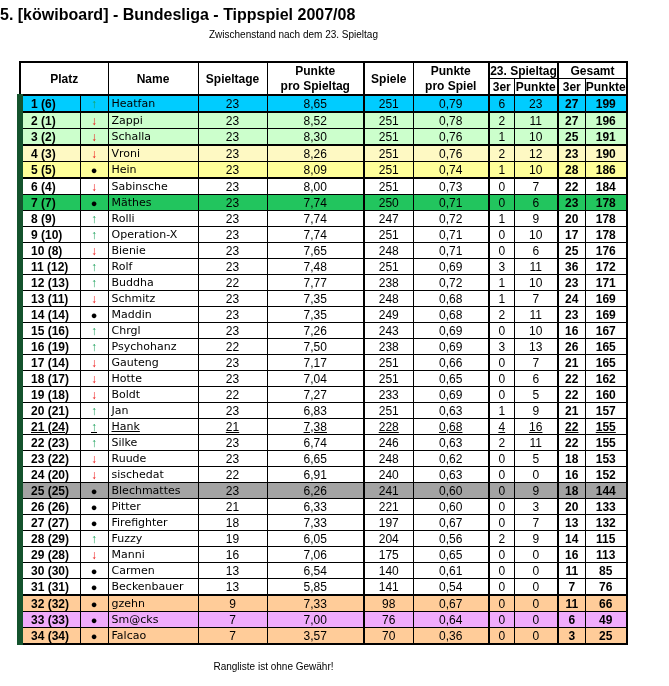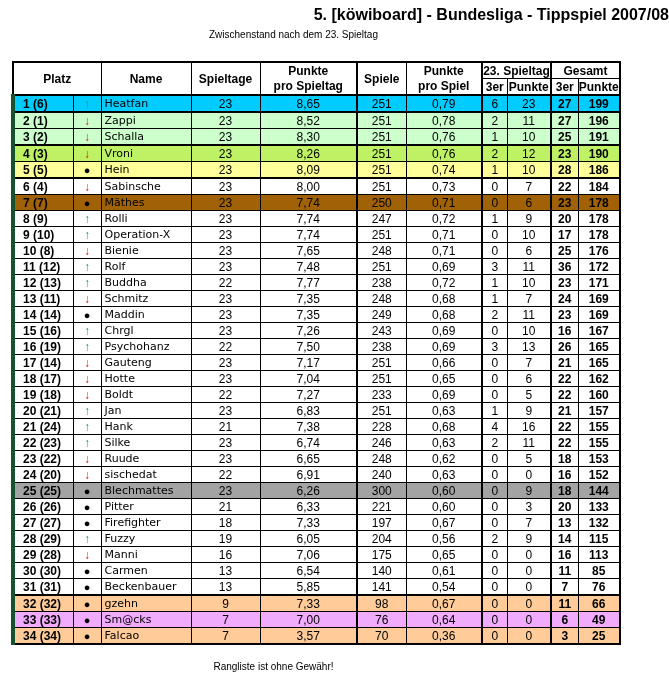--- a/index.html
+++ b/index.html
@@ -1,25 +1,25 @@
 <!DOCTYPE html>
 <html><head>
 <meta charset="utf-8">
 <style>
   html, body { margin:0; padding:0; background:#ffffff; }
   body { width:669px; height:686px; position:relative; font-family:"Liberation Sans", sans-serif; color:#000; overflow:hidden; }
-  .title { position:absolute; left:0; top:6px; width:669px; text-align:right; font-weight:bold; font-size:16px; }
+  .title { position:absolute; left:0; top:6px; width:669px; text-align:left; font-weight:bold; font-size:16px; }
   .subtitle { position:absolute; left:0; top:29px; width:587px; text-align:center; font-size:10px; }
   .footer { position:absolute; left:0; top:661px; width:547px; text-align:center; font-size:10px; }
-  table { position:absolute; left:11px; top:61px; border-collapse:collapse; table-layout:fixed; width:516px; }
+  table { position:absolute; left:17px; top:61px; border-collapse:collapse; table-layout:fixed; width:516px; }
   th, td { border:1px solid #000; padding:0; height:15px; font-size:12px; line-height:14px; white-space:nowrap; overflow:hidden; }
   th { font-weight:bold; font-size:12px; height:15px; text-align:center; }
   thead tr.h1 th { height:15px; }
   thead { border:2px solid #000; }
-  td.platz { font-weight:bold; text-align:left; padding-left:8px; border-left:4px solid #14532d; }
+  td.platz { font-weight:bold; text-align:left; padding-left:8px; border-left:6px solid #14532d; }
   td.trend { text-align:center; }
   td.name { text-align:left; padding-left:3px; font-family:"DejaVu Sans", sans-serif; font-size:11px; }
   td.c { text-align:center; }
   td.b { font-weight:bold; text-align:center; }
   td.thick-l, th.thick-l { border-left:2px solid #000; }
   td.thick-r, th.thick-r { border-right:2px solid #000; }
   tr.grp-end td { border-bottom:2px solid #000; }
   tr.first td { border-top:2px solid #000; }
   .up { color:#1aa05a; font-weight:bold; font-size:12px; }
   .down { color:#ee1111; font-weight:bold; font-size:12px; }
@@ -98,21 +98,21 @@
         <td class="name">Schalla</td>
         <td class="c">23</td>
         <td class="c">8,30</td>
         <td class="c thick-l">251</td>
         <td class="c">0,76</td>
         <td class="c thick-l">1</td>
         <td class="c">10</td>
         <td class="b thick-l">25</td>
         <td class="b thick-r">191</td>
       </tr>
-      <tr style="background: #bef264;">
+      <tr style="background: #fef9c3;">
         <td class="platz">4 (3)</td>
         <td class="trend"><span class="down">↓</span></td>
         <td class="name">Vroni</td>
         <td class="c">23</td>
         <td class="c">8,26</td>
         <td class="c thick-l">251</td>
         <td class="c">0,76</td>
         <td class="c thick-l">2</td>
         <td class="c">12</td>
         <td class="b thick-l">23</td>
@@ -137,21 +137,21 @@
         <td class="name">Sabinsche</td>
         <td class="c">23</td>
         <td class="c">8,00</td>
         <td class="c thick-l">251</td>
         <td class="c">0,73</td>
         <td class="c thick-l">0</td>
         <td class="c">7</td>
         <td class="b thick-l">22</td>
         <td class="b thick-r">184</td>
       </tr>
-      <tr style="background: #a16207;">
+      <tr style="background: #22c55e;">
         <td class="platz">7 (7)</td>
         <td class="trend"><span class="same">●</span></td>
         <td class="name">Mäthes</td>
         <td class="c">23</td>
         <td class="c">7,74</td>
         <td class="c thick-l">250</td>
         <td class="c">0,71</td>
         <td class="c thick-l">0</td>
         <td class="c">6</td>
         <td class="b thick-l">23</td>
@@ -319,21 +319,21 @@
         <td class="name">Jan</td>
         <td class="c">23</td>
         <td class="c">6,83</td>
         <td class="c thick-l">251</td>
         <td class="c">0,63</td>
         <td class="c thick-l">1</td>
         <td class="c">9</td>
         <td class="b thick-l">21</td>
         <td class="b thick-r">157</td>
       </tr>
-      <tr style="background: rgb(255, 255, 255);">
+      <tr style="background: rgb(255, 255, 255); text-decoration: underline;">
         <td class="platz">21 (24)</td>
         <td class="trend"><span class="up">↑</span></td>
         <td class="name">Hank</td>
         <td class="c">21</td>
         <td class="c">7,38</td>
         <td class="c thick-l">228</td>
         <td class="c">0,68</td>
         <td class="c thick-l">4</td>
         <td class="c">16</td>
         <td class="b thick-l">22</td>
@@ -377,21 +377,21 @@
         <td class="c">0</td>
         <td class="b thick-l">16</td>
         <td class="b thick-r">152</td>
       </tr>
       <tr style="background: #a3a3a3;">
         <td class="platz">25 (25)</td>
         <td class="trend"><span class="same">●</span></td>
         <td class="name">Blechmattes</td>
         <td class="c">23</td>
         <td class="c">6,26</td>
-        <td class="c thick-l">300</td>
+        <td class="c thick-l">241</td>
         <td class="c">0,60</td>
         <td class="c thick-l">0</td>
         <td class="c">9</td>
         <td class="b thick-l">18</td>
         <td class="b thick-r">144</td>
       </tr>
       <tr style="background: rgb(255, 255, 255);">
         <td class="platz">26 (26)</td>
         <td class="trend"><span class="same">●</span></td>
         <td class="name">Pitter</td>

